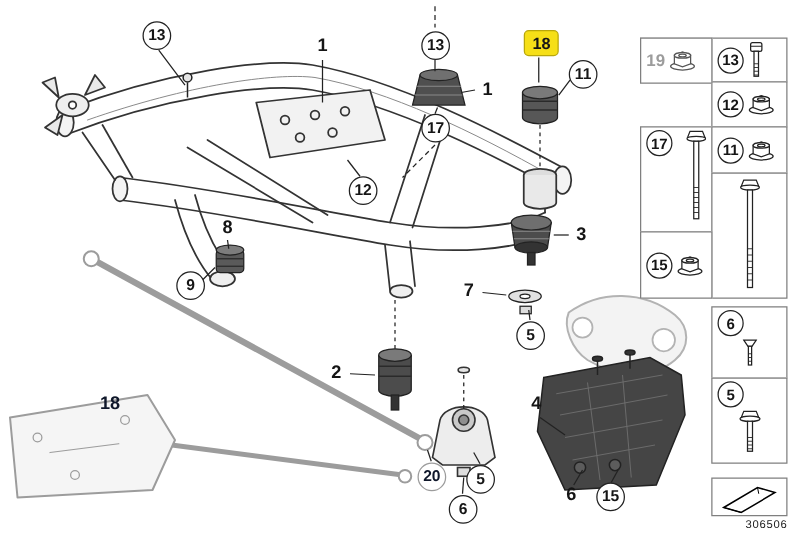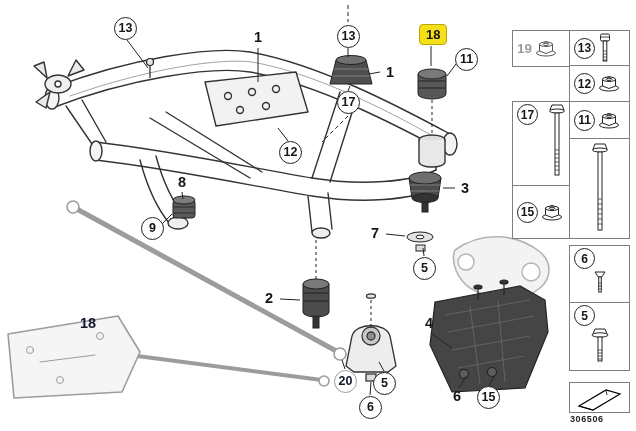--- a/index.html
+++ b/index.html
@@ -22,22 +22,22 @@
           align-items:center; gap:3px; padding:2px 4px; }
   .cell.top { align-items:flex-start; justify-content:space-between; }
   .cell.center { justify-content:center; }
   .cell.col { flex-direction:column; align-items:center; justify-content:flex-start; gap:2px; }
   .cell.col .num-slot { align-self:flex-start; }
   .badge { width:21px; height:21px; min-width:21px; border:1.5px solid #222; border-radius:50%;
            background:#fff; font-weight:bold; font-size:12px; color:#151515;
            display:inline-flex; align-items:center; justify-content:center; }
   .plainnum { font-weight:bold; font-size:13.5px; color:#151515; }
   .plainnum.gray { color:#9c9c9c; }
-  .diagno { position:absolute; left:570px; top:414px; width:60px; text-align:left;
-            font-size:9px; letter-spacing:0.6px; color:#222; z-index:4;font-weight:bold; }
+  .diagno { position:absolute; left:570px; top:414px; width:60px; text-align:right;
+            font-size:9px; letter-spacing:0.6px; color:#222; z-index:4; }
 </style>
 </head>
 <body>
 
 <div class="stage">
 
   <svg class="art" width="636" height="431" viewBox="0 0 636 431">
 
     <g stroke="#333" stroke-width="1.4" fill="none" stroke-linecap="round" stroke-linejoin="round">
       <path d="M52,88 C130,58 212,46 250,52 C318,64 398,106 450,134"></path>

